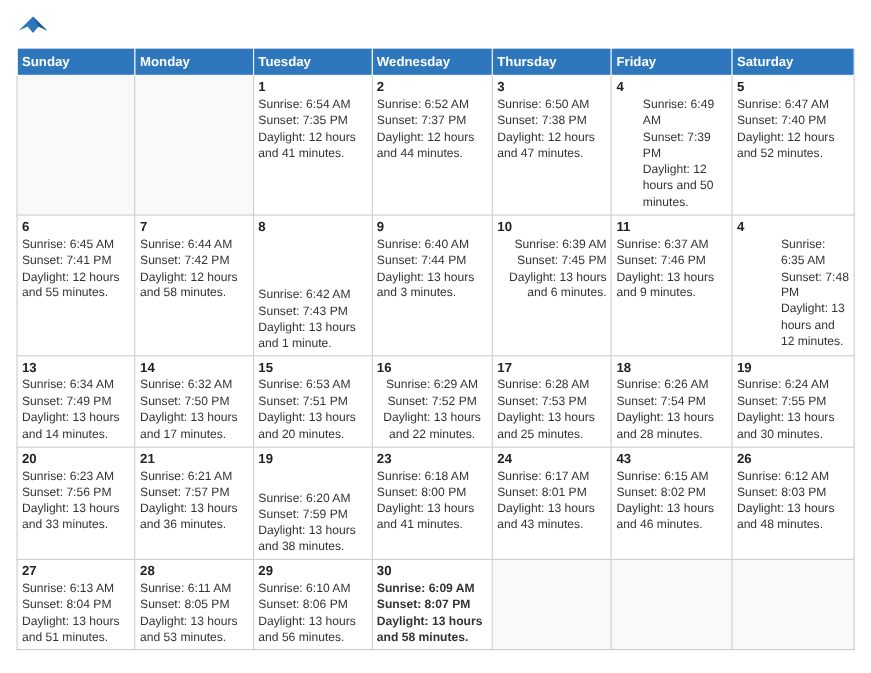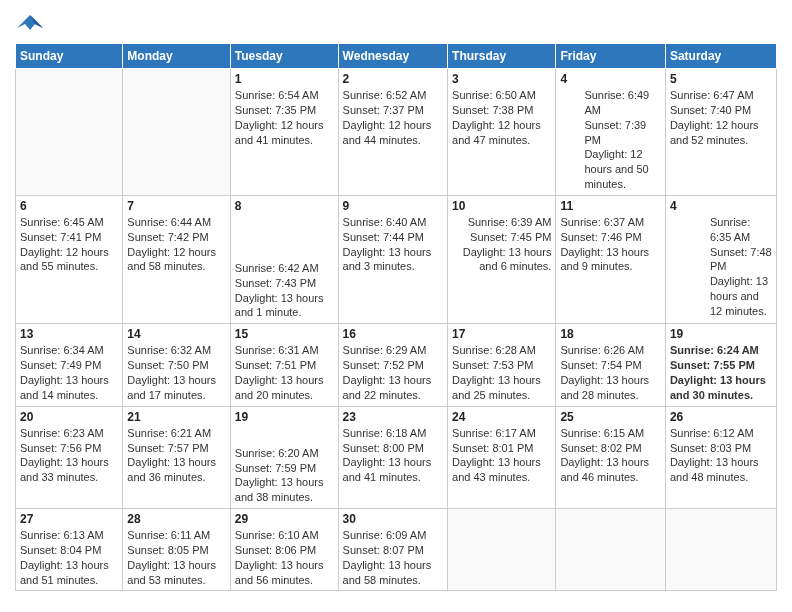--- a/index.html
+++ b/index.html
@@ -214,45 +214,45 @@
 Daylight: 13 hours and 14 minutes.</div>
           </td>
           <td>
             <span class="day-num">14</span>
             <div class="day-info" style="white-space: pre-line;">Sunrise: 6:32 AM
 Sunset: 7:50 PM
 Daylight: 13 hours and 17 minutes.</div>
           </td>
           <td>
             <span class="day-num">15</span>
-            <div class="day-info" style="white-space: pre-line;">Sunrise: 6:31 AM
+            <div class="day-info" style="white-space: pre-line;">Sunrise: 6:53 AM
 Sunset: 7:51 PM
 Daylight: 13 hours and 20 minutes.</div>
           </td>
           <td>
             <span class="day-num">16</span>
-            <div class="day-info" style="white-space: pre-line;">Sunrise: 6:29 AM
+            <div class="day-info" style="white-space: pre-line; text-align: center;">Sunrise: 6:29 AM
 Sunset: 7:52 PM
 Daylight: 13 hours and 22 minutes.</div>
           </td>
           <td>
             <span class="day-num">17</span>
             <div class="day-info" style="white-space: pre-line;">Sunrise: 6:28 AM
 Sunset: 7:53 PM
 Daylight: 13 hours and 25 minutes.</div>
           </td>
           <td>
             <span class="day-num">18</span>
             <div class="day-info" style="white-space: pre-line;">Sunrise: 6:26 AM
 Sunset: 7:54 PM
 Daylight: 13 hours and 28 minutes.</div>
           </td>
           <td>
             <span class="day-num">19</span>
-            <div class="day-info" style="white-space: pre-line; font-weight: bold;">Sunrise: 6:24 AM
+            <div class="day-info" style="white-space: pre-line;">Sunrise: 6:24 AM
 Sunset: 7:55 PM
 Daylight: 13 hours and 30 minutes.</div>
           </td>
         </tr>
         <tr>
           <td>
             <span class="day-num">20</span>
             <div class="day-info" style="white-space: pre-line;">Sunrise: 6:23 AM
 Sunset: 7:56 PM
 Daylight: 13 hours and 33 minutes.</div>
@@ -275,21 +275,21 @@
 Sunset: 8:00 PM
 Daylight: 13 hours and 41 minutes.</div>
           </td>
           <td>
             <span class="day-num">24</span>
             <div class="day-info" style="white-space: pre-line;">Sunrise: 6:17 AM
 Sunset: 8:01 PM
 Daylight: 13 hours and 43 minutes.</div>
           </td>
           <td>
-            <span class="day-num">25</span>
+            <span class="day-num">43</span>
             <div class="day-info" style="white-space: pre-line;">Sunrise: 6:15 AM
 Sunset: 8:02 PM
 Daylight: 13 hours and 46 minutes.</div>
           </td>
           <td>
             <span class="day-num">26</span>
             <div class="day-info" style="white-space: pre-line;">Sunrise: 6:12 AM
 Sunset: 8:03 PM
 Daylight: 13 hours and 48 minutes.</div>
           </td>
@@ -308,21 +308,21 @@
 Daylight: 13 hours and 53 minutes.</div>
           </td>
           <td>
             <span class="day-num">29</span>
             <div class="day-info" style="white-space: pre-line;">Sunrise: 6:10 AM
 Sunset: 8:06 PM
 Daylight: 13 hours and 56 minutes.</div>
           </td>
           <td>
             <span class="day-num">30</span>
-            <div class="day-info" style="white-space: pre-line;">Sunrise: 6:09 AM
+            <div class="day-info" style="white-space: pre-line; font-weight: bold;">Sunrise: 6:09 AM
 Sunset: 8:07 PM
 Daylight: 13 hours and 58 minutes.</div>
           </td>
           <td class="empty"></td>
           <td class="empty"></td>
           <td class="empty"></td>
         </tr>
       </tbody>
   </table>
 </div>

